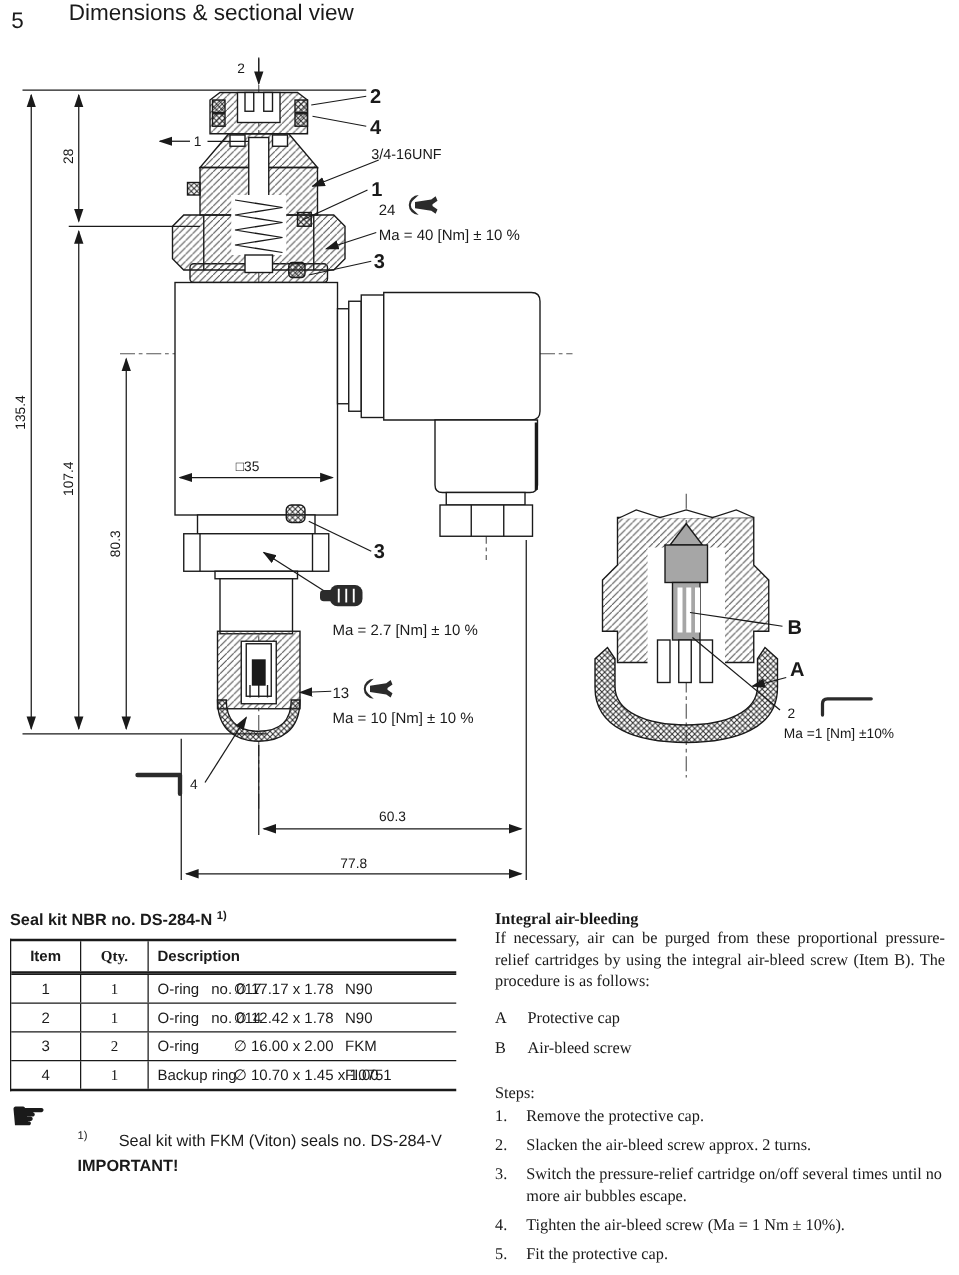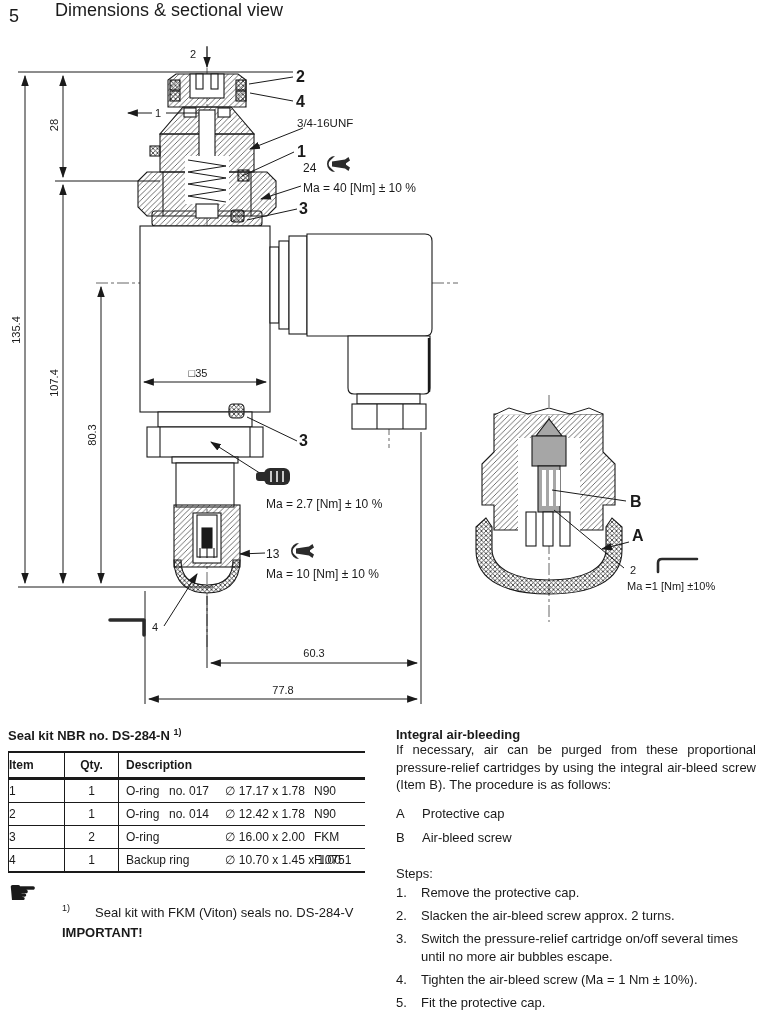--- a/index.html
+++ b/index.html
@@ -16,33 +16,33 @@
   .call-big{font-size:16px;font-weight:bold;}
   .call-sm{font-size:11.5px;}
   .ma{font-size:12px;}
   .det-sm{font-size:11px;}
   
   .kit-title{left:8px;top:727px;font-size:13px;font-weight:bold;}
   .kit-title sup{font-size:9px;font-weight:bold;}
   .kit-table{left:8px;top:751px;width:356px;border-top:2px solid #1a1a1a;border-bottom:2px solid #1a1a1a;border-left:1px solid #1a1a1a;font-size:12px;}
   .kt-row{display:flex;align-items:center;height:22px;border-top:1px solid #1a1a1a;}
   .kt-row.head{height:24px;border-top:none;border-bottom:2px solid #1a1a1a;font-weight:bold;}
-  .c-item{width:55px;text-align:left;flex:none;}
-  .c-qty{width:53px;text-align:center;flex:none;border-left:1px solid #1a1a1a;border-right:1px solid #1a1a1a;align-self:stretch;display:flex;align-items:center;justify-content:center;}
+  .c-item{width:55px;text-align:center;flex:none;}
+  .c-qty{width:53px;text-align:center;flex:none;border-left:1px solid #1a1a1a;border-right:1px solid #1a1a1a;align-self:stretch;display:flex;align-items:center;justify-content:center;font-family:Liberation Serif, serif;}
   .c-desc{flex:1;padding-left:7px;display:flex;white-space:nowrap;}
   .d-name{width:43px;flex:none;}
   .d-no{width:18px;flex:none;}
-  .d-size{width:89px;flex:none;margin-left:38px;}
+  .d-size{width:89px;flex:none;}
   
   .hand{left:8px;top:876px;font-size:33px;font-family:"DejaVu Sans",sans-serif;line-height:1;}
   .imp-head{left:62px;top:925px;font-size:13px;font-weight:bold;}
   .imp-sup{left:62px;top:903px;font-size:9px;}
   .imp-note{left:95px;top:905px;font-size:13px;}
   
-  .rc{left:396px;width:360px;font-size:13px;}
+  .rc{left:396px;width:360px;font-size:13px;font-family:Liberation Serif, serif;}
   .ab-head{top:727px;font-weight:bold;}
   .ab-intro{top:741px;text-align:justify;line-height:17.5px;}
   .legend-a{top:806px;}
   .legend-b{top:830px;}
   .leg{display:flex;}
   .leg .k{width:26px;flex:none;}
   .steps-head{top:866px;}
   .steps{top:884px;}
   .step{display:flex;margin-bottom:5.5px;line-height:17.5px;}
   .step .n{width:25px;flex:none;}

